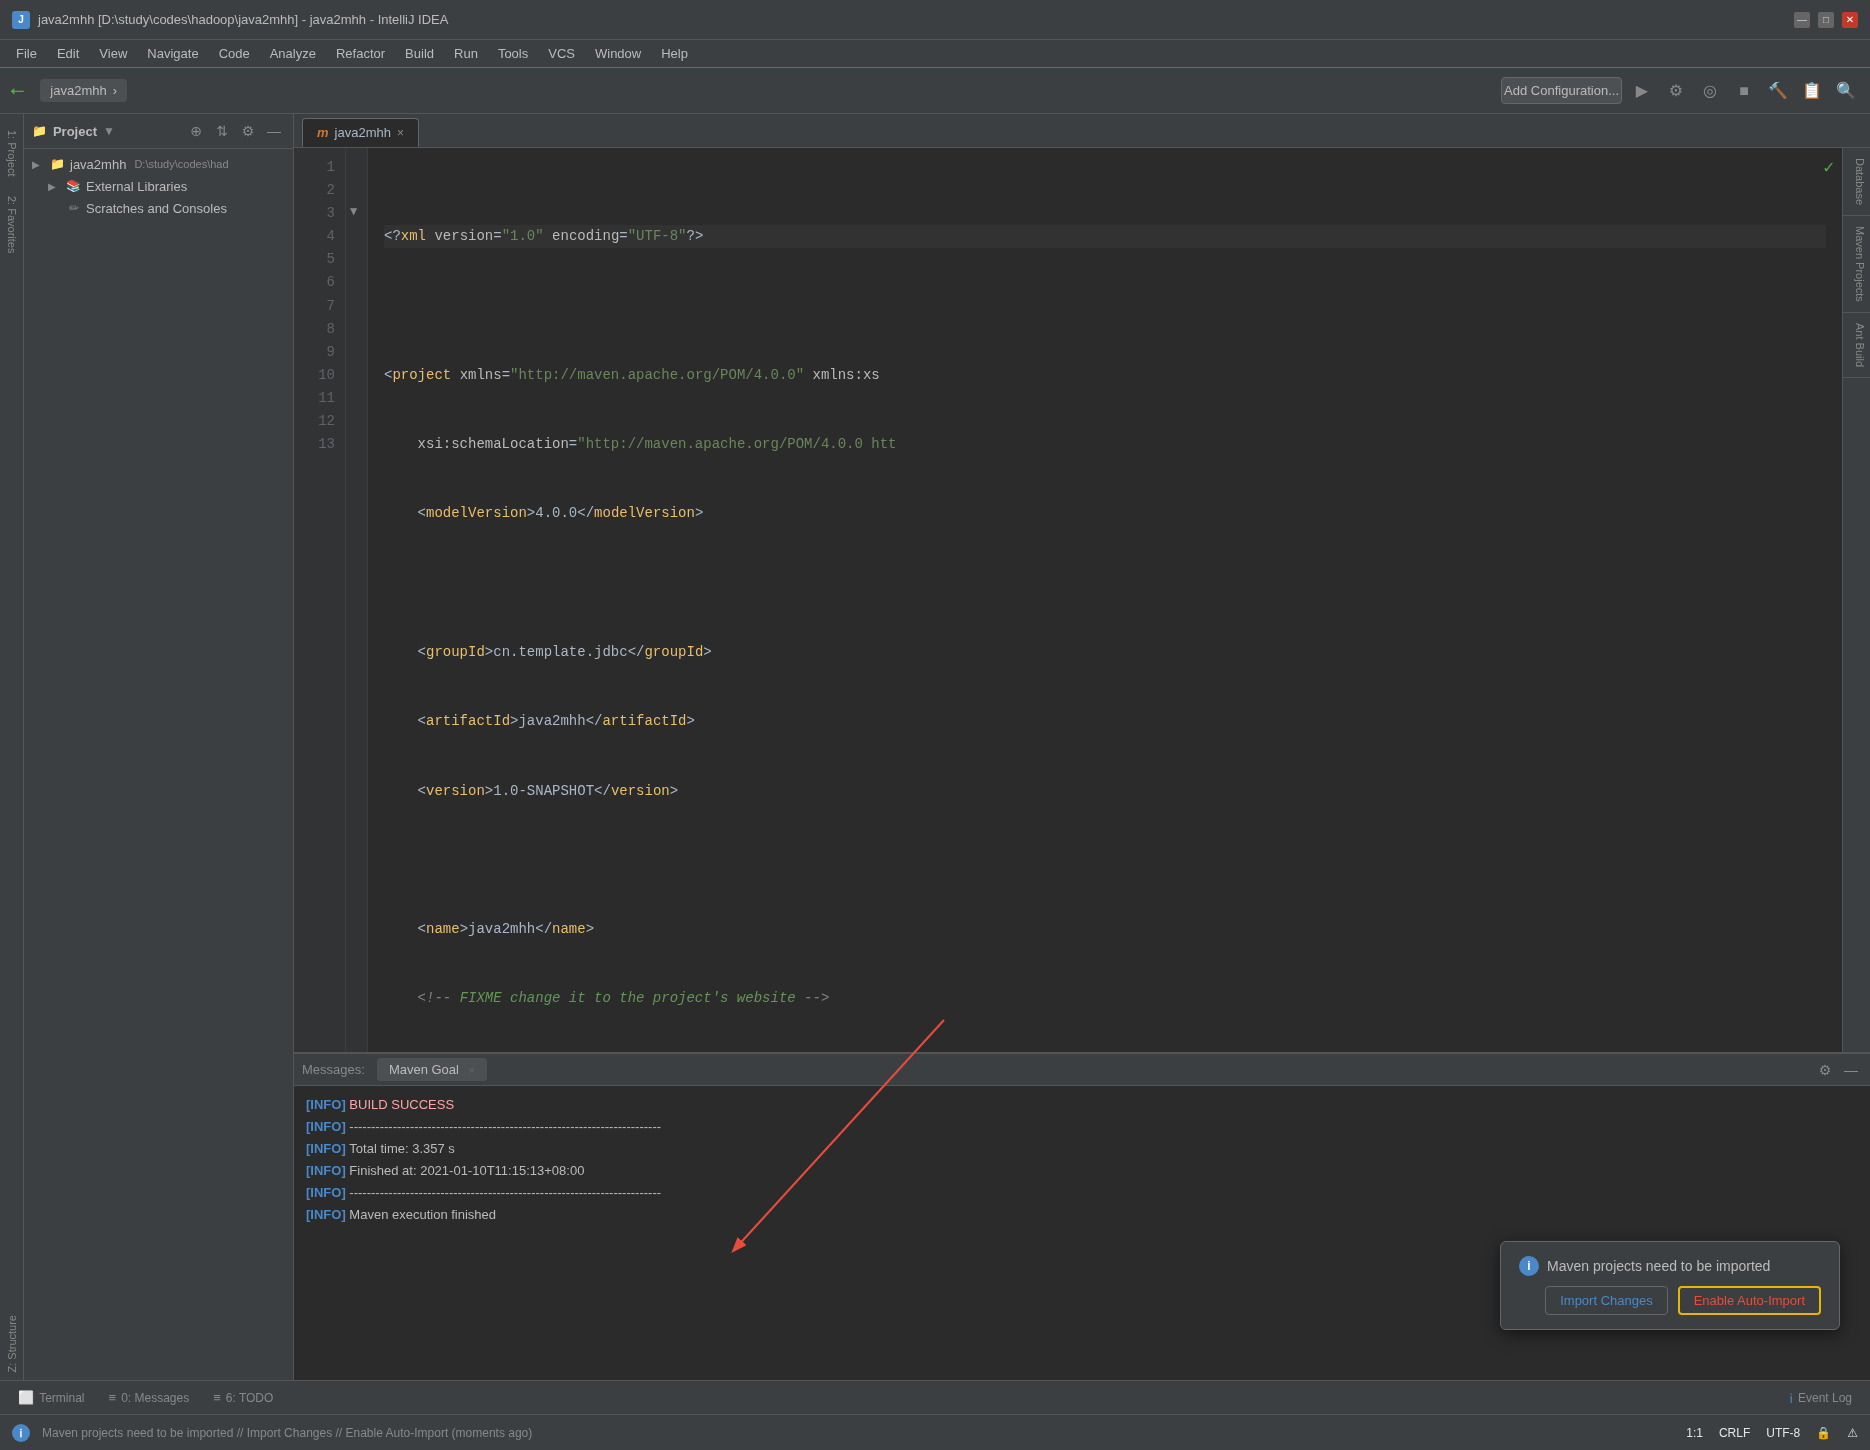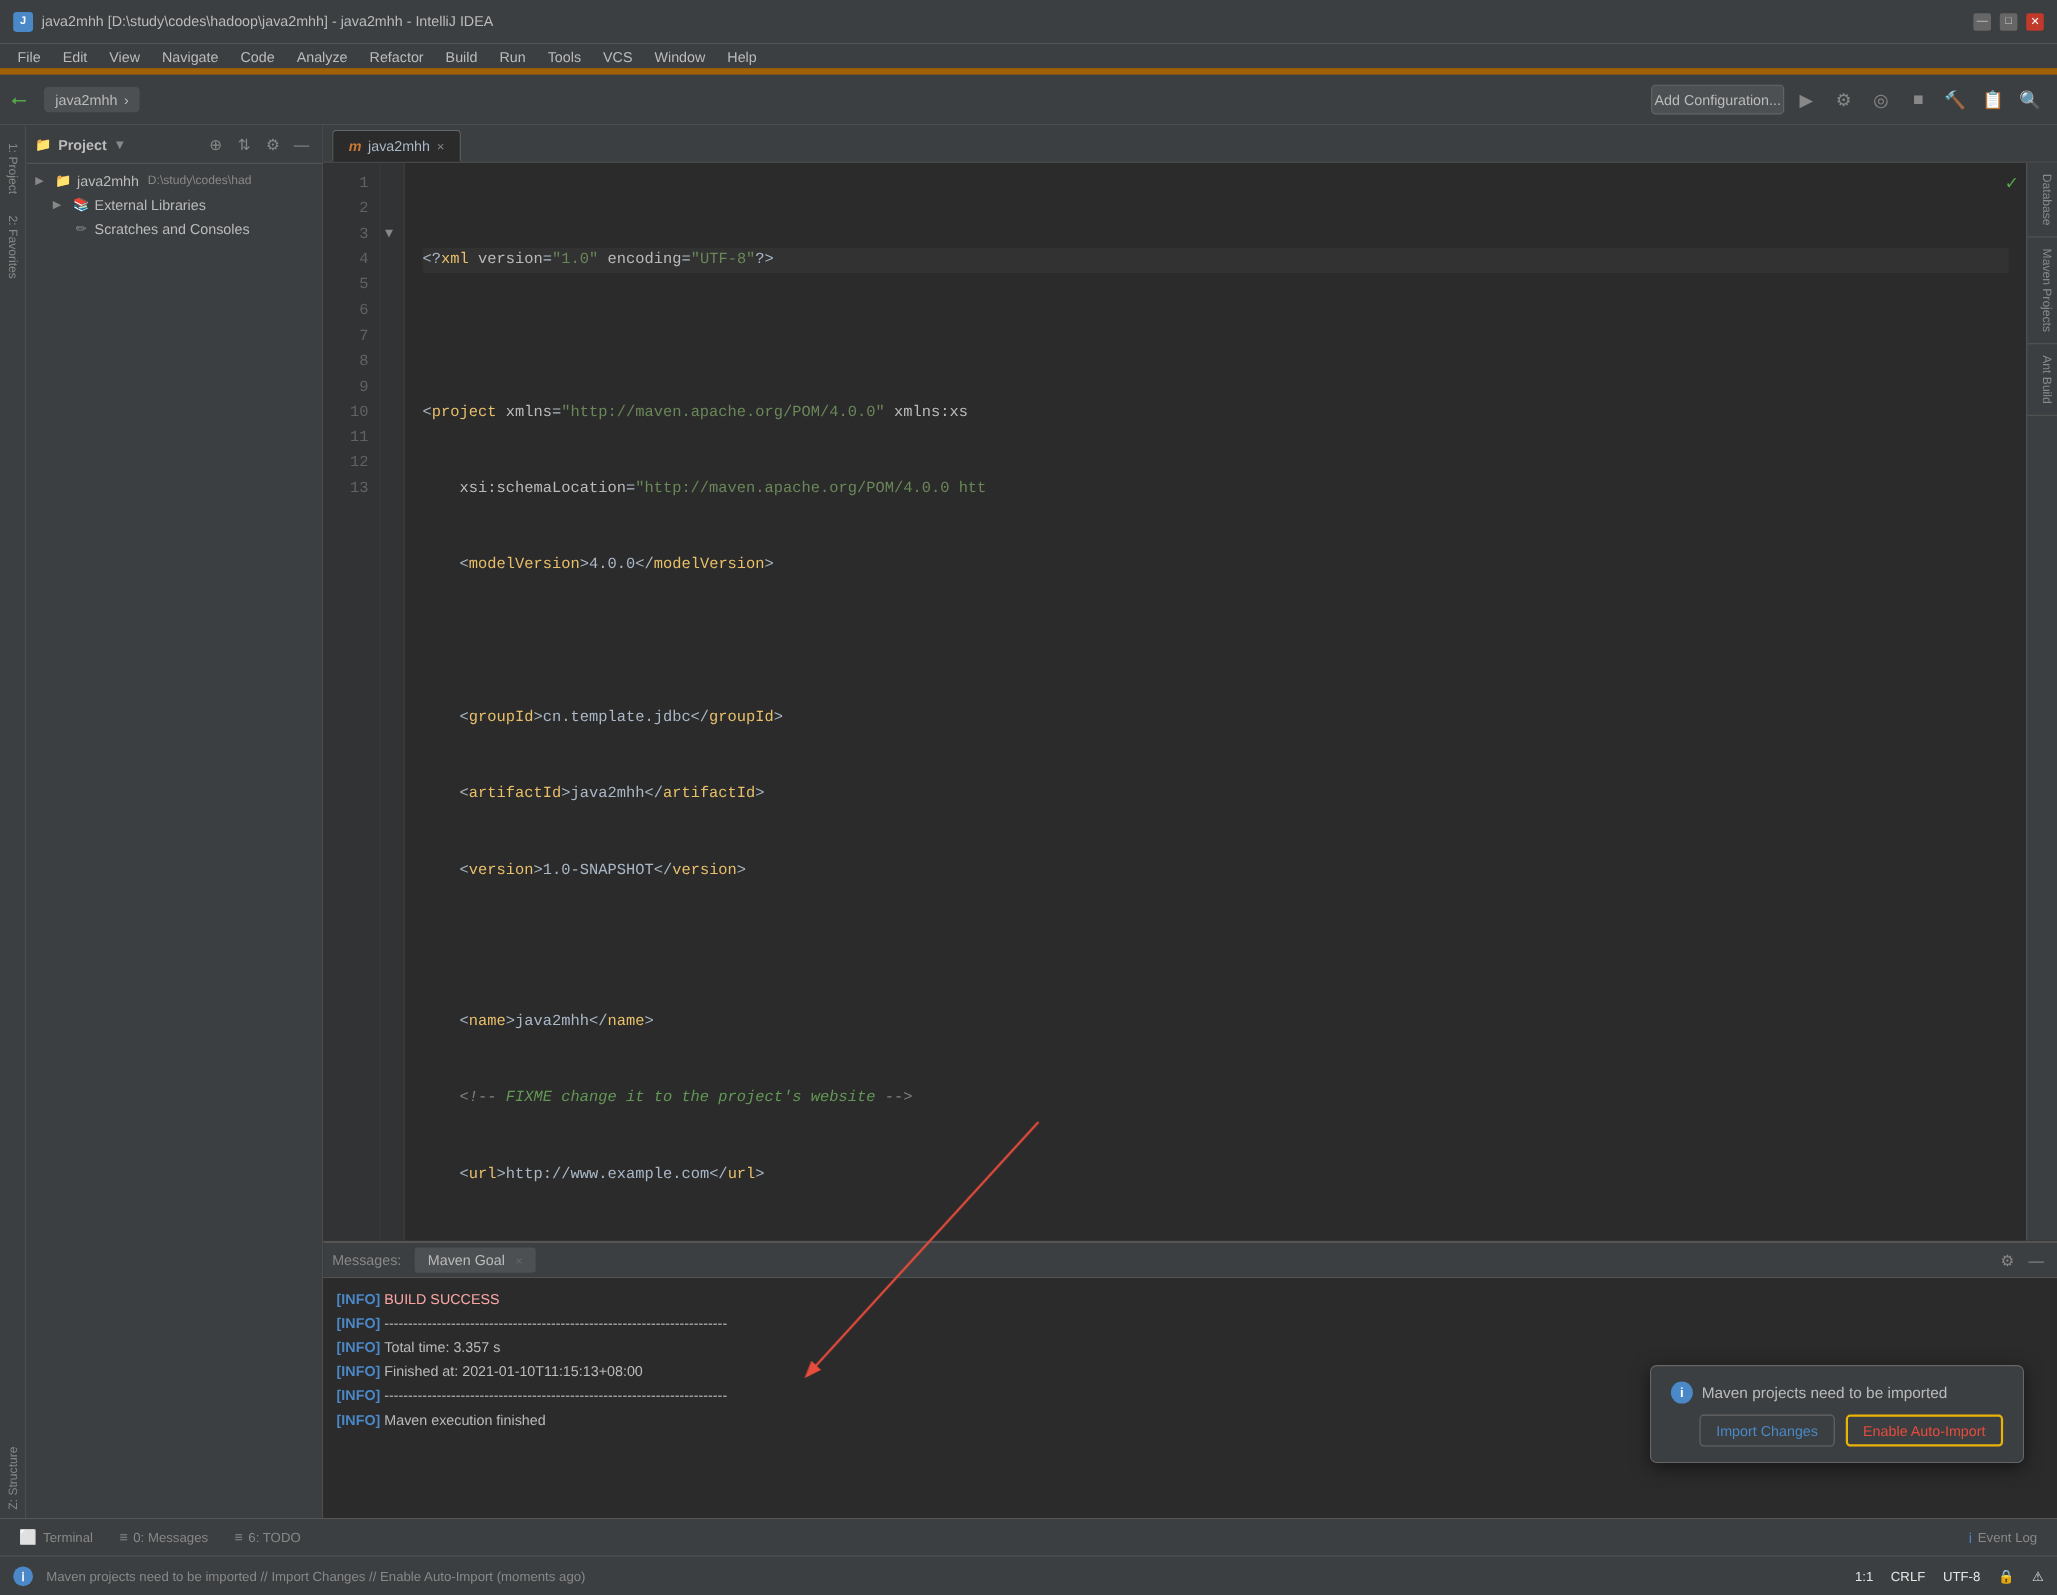--- a/index.html
+++ b/index.html
@@ -46,21 +46,21 @@
     }
     #title-bar .win-btn.close { background: #c0392b; color: white; }
 
     
     #menu-bar {
       background: #3c3f41;
       height: 28px;
       display: flex;
       align-items: center;
       padding: 0 8px;
-      border-bottom: 6px solid #a16207;
+      border-bottom: 1px solid #a16207;
       gap: 4px;
     }
     #menu-bar .menu-item {
       padding: 2px 8px;
       color: #bbbbbb;
       font-size: 13px;
       cursor: pointer;
       border-radius: 3px;
     }
 
@@ -289,21 +289,21 @@
       color: #888;
       padding: 10px 4px;
       cursor: pointer;
       border-bottom: 1px solid #555;
       width: 100%;
       text-align: center;
     }
 
     
     #bottom-panel {
-      height: 252px;
+      height: 328px;
       background: #2b2b2b;
       border-top: 2px solid #555;
       display: flex;
       flex-direction: column;
     }
     #bottom-tabs {
       background: #3c3f41;
       height: 32px;
       display: flex;
       align-items: center;

